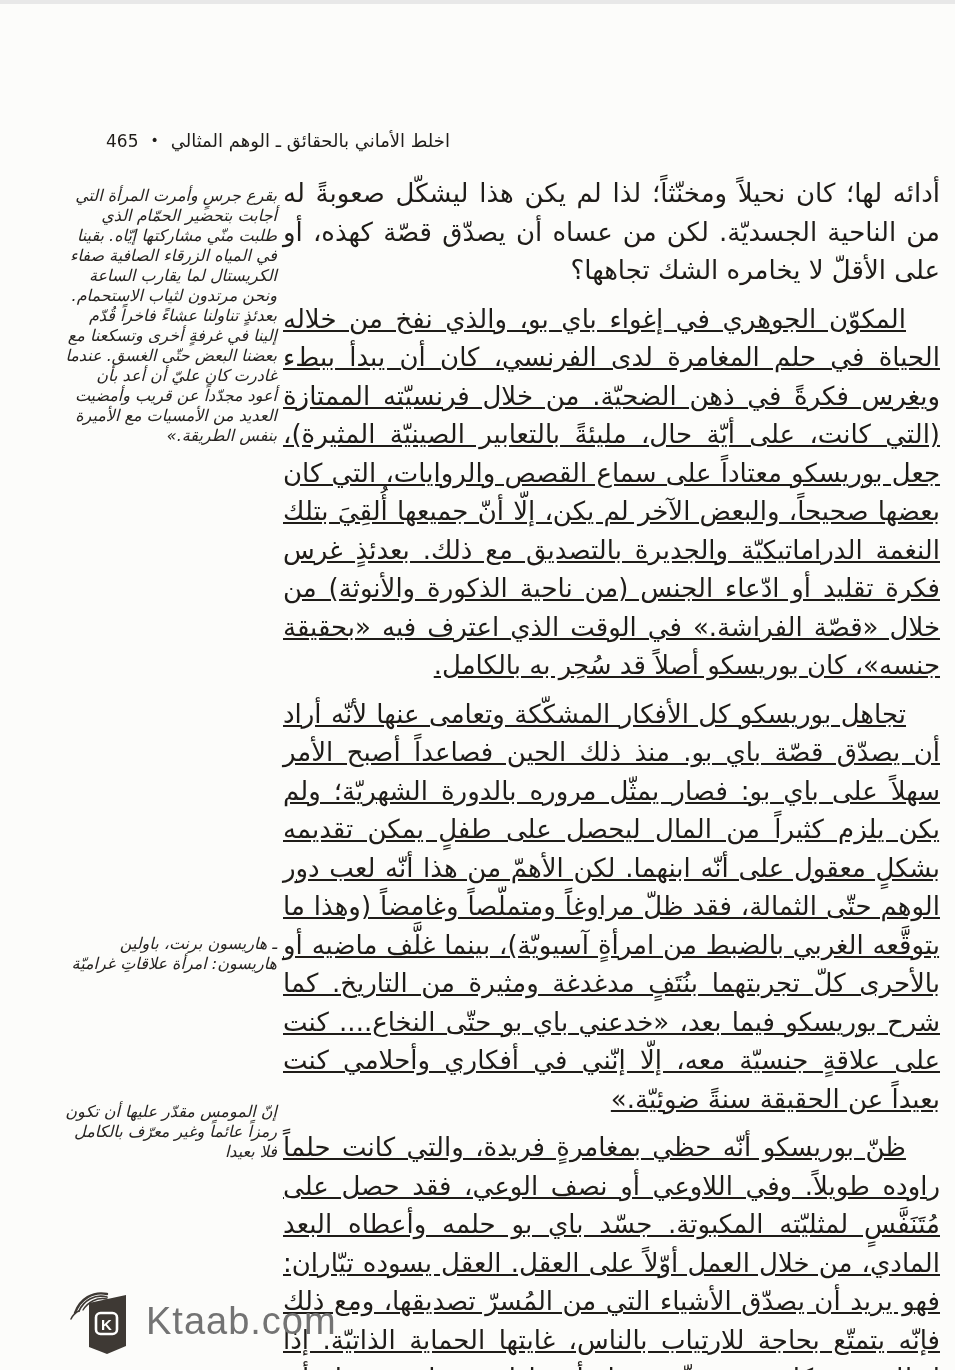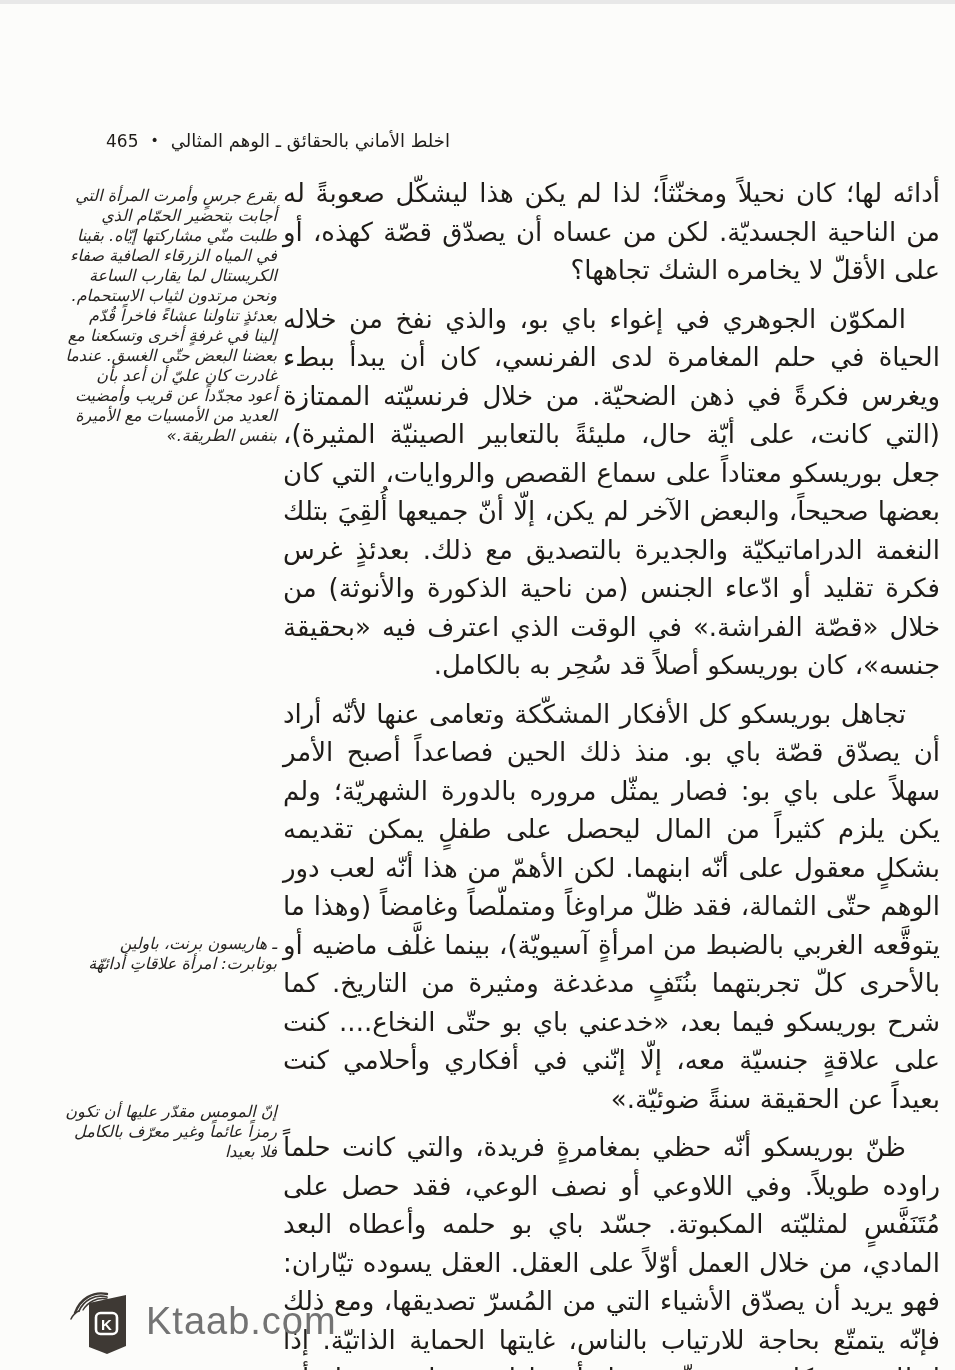--- a/index.html
+++ b/index.html
@@ -46,20 +46,21 @@
     direction: rtl;
     text-align: justify;
     font-size: 26px;
     line-height: 38.5px;
   }
   .para {
     margin: 0 0 10px 0;
   }
   .para.indent {
     text-indent: 34px;
+    text-decoration: underline;
   }
   
   .margin-note {
     position: absolute;
     left: 62px;
     width: 215px;
     direction: rtl;
     text-align: right;
     font-style: italic;
     font-size: 16px;
@@ -96,21 +97,21 @@
   </div>
 
   <div class="body-col">
     <p class="para">أدائه لها؛ كان نحيلاً ومخنّثاً؛ لذا لم يكن هذا ليشكّل صعوبةً له من الناحية الجسديّة. لكن من عساه أن يصدّق قصّة كهذه، أو على الأقلّ لا يخامره الشك تجاهها؟</p>
     <p class="para indent">المكوّن الجوهري في إغواء باي بو، والذي نفخ من خلاله الحياة في حلم المغامرة لدى الفرنسي، كان أن يبدأ ببطء ويغرس فكرةً في ذهن الضحيّة. من خلال فرنسيّته الممتازة (التي كانت، على أيّة حال، مليئةً بالتعابير الصينيّة المثيرة)، جعل بوريسكو معتاداً على سماع القصص والروايات، التي كان بعضها صحيحاً، والبعض الآخر لم يكن، إلّا أنّ جميعها أُلقِيَ بتلك النغمة الدراماتيكيّة والجديرة بالتصديق مع ذلك. بعدئذٍ غرس فكرة تقليد أو ادّعاء الجنس (من ناحية الذكورة والأنوثة) من خلال «قصّة الفراشة.» في الوقت الذي اعترف فيه «بحقيقة جنسه»، كان بوريسكو أصلاً قد سُحِر به بالكامل.</p>
     <p class="para indent">تجاهل بوريسكو كل الأفكار المشكّكة وتعامى عنها لأنّه أراد أن يصدّق قصّة باي بو. منذ ذلك الحين فصاعداً أصبح الأمر سهلاً على باي بو: فصار يمثّل مروره بالدورة الشهريّة؛ ولم يكن يلزم كثيراً من المال ليحصل على طفلٍ يمكن تقديمه بشكلٍ معقول على أنّه ابنهما. لكن الأهمّ من هذا أنّه لعب دور الوهم حتّى الثمالة، فقد ظلّ مراوغاً ومتملّصاً وغامضاً (وهذا ما يتوقَّعه الغربي بالضبط من امرأةٍ آسيويّة)، بينما غلَّف ماضيه أو بالأحرى كلّ تجربتهما بنُتَفٍ مدغدغة ومثيرة من التاريخ. كما شرح بوريسكو فيما بعد، «خدعني باي بو حتّى النخاع.... كنت على علاقةٍ جنسيّة معه، إلّا إنّني في أفكاري وأحلامي كنت بعيداً عن الحقيقة سنةً ضوئيّة.»</p>
     <p class="para indent">ظنّ بوريسكو أنّه حظي بمغامرةٍ فريدة، والتي كانت حلماً راوده طويلاً. وفي اللاوعي أو نصف الوعي، فقد حصل على مُتَنَفَّسٍ لمثليّته المكبوتة. جسّد باي بو حلمه وأعطاه البعد المادي، من خلال العمل أوّلاً على العقل. العقل يسوده تيّاران: فهو يريد أن يصدّق الأشياء التي من المُسرّ تصديقها، ومع ذلك فإنّه يتمتّع بحاجة للارتياب بالناس، غايتها الحماية الذاتيّة. إذا انطلقت بشكلٍ مسرحيٍّ مفرط، أو حاولت قصارى جهدك أن تخلق الحلم، فستغذّي ذلك الجانب الشكّاك في العقل، الذي ما إن يُغَذَّى</p>
   </div>
 
   <div class="margin-note note1">بقرع جرسٍ وأمرت المرأة التي أجابت بتحضير الحمّام الذي طلبت منّي مشاركتها إيّاه. بقينا في المياه الزرقاء الصافية صفاء الكريستال لما يقارب الساعة ونحن مرتدون لثياب الاستحمام. بعدئذٍ تناولنا عشاءً فاخراً قُدّم إلينا في غرفةٍ أخرى وتسكعنا مع بعضنا البعض حتّى الغسق. عندما غادرت كان عليّ أن أعد بأن أعود مجدّداً عن قريب وأمضيت العديد من الأمسيات مع الأميرة بنفس الطريقة.»</div>
-  <div class="margin-note note2">ـ هاريسون برنت، باولين بونابرت: امرأة علاقاتِ أدائهّة</div>
+  <div class="margin-note note2">ـ هاريسون برنت، باولين هاريسون: امرأة علاقاتِ غراميّة</div>
   <div class="margin-note note3">إنّ المومس مقدّر عليها أن تكون رمزاً عائماً وغير معرّف بالكامل فلا بعيدا</div>
 
   <div class="footer">
     <svg width="62" height="70" viewBox="0 0 62 70" aria-hidden="true">
 
       <path d="M5 27 C10 13, 23 5, 37 8" stroke="#3e3934" stroke-width="2.4" fill="none" stroke-linecap="round"></path>
       <path d="M9 25 C14 14, 25 8, 37 11" stroke="#3e3934" stroke-width="1.8" fill="none" stroke-linecap="round"></path>
       <path d="M13 24 C18 16, 27 11, 37 13" stroke="#3e3934" stroke-width="1.4" fill="none" stroke-linecap="round"></path>
       <path d="M1 33 C3 29, 6 26, 9 25" stroke="#3e3934" stroke-width="1.6" fill="none" stroke-linecap="round"></path>
 

